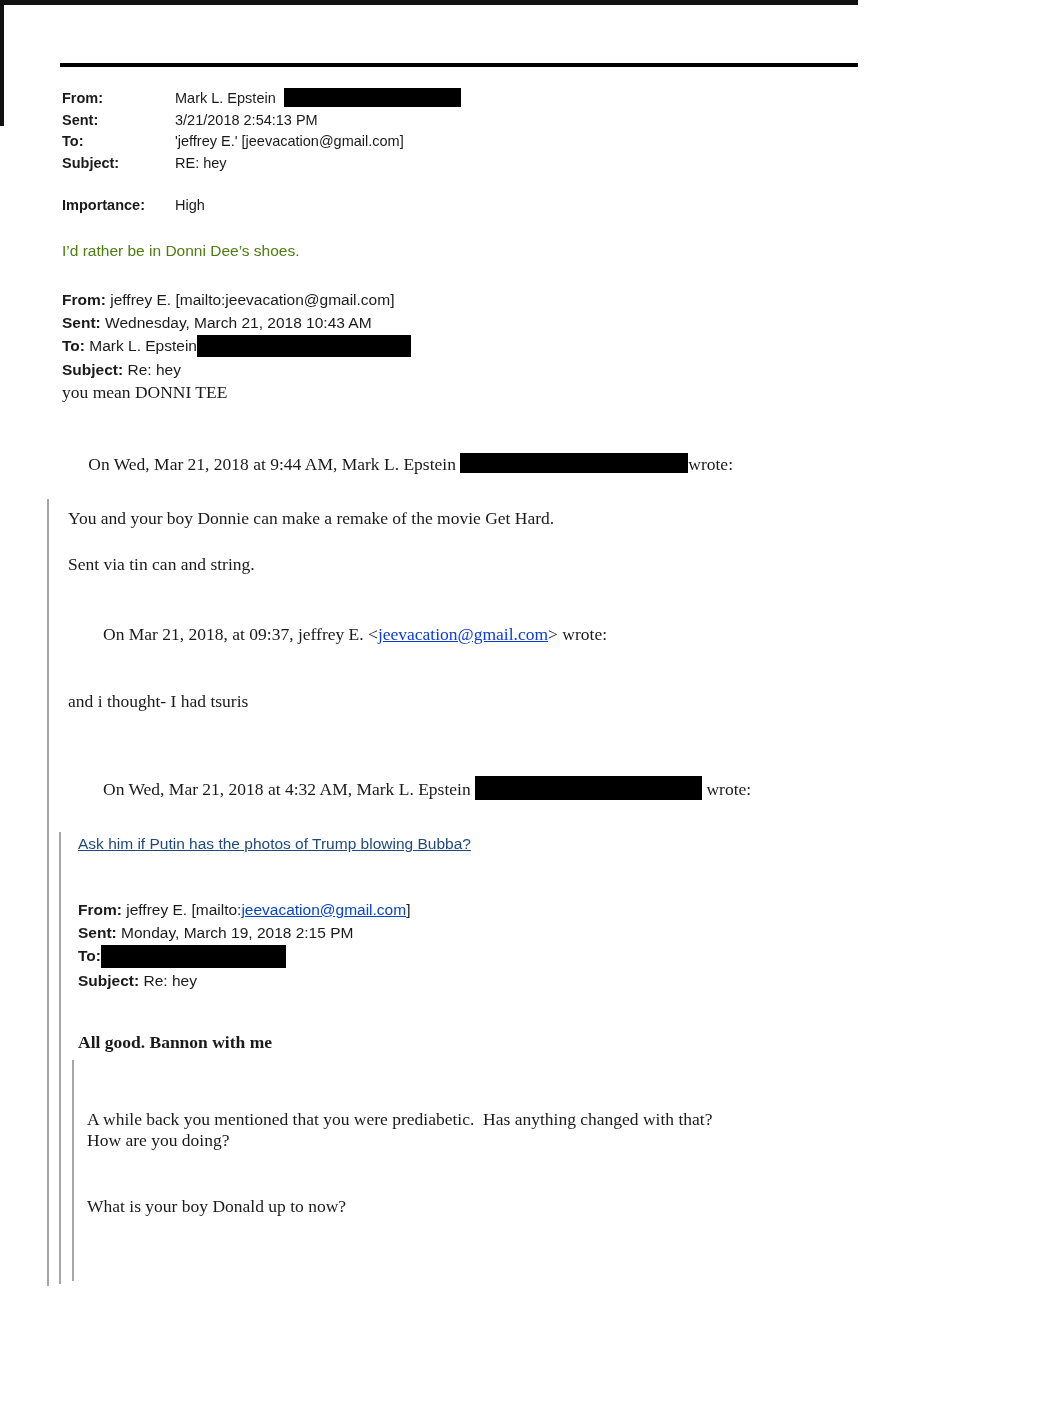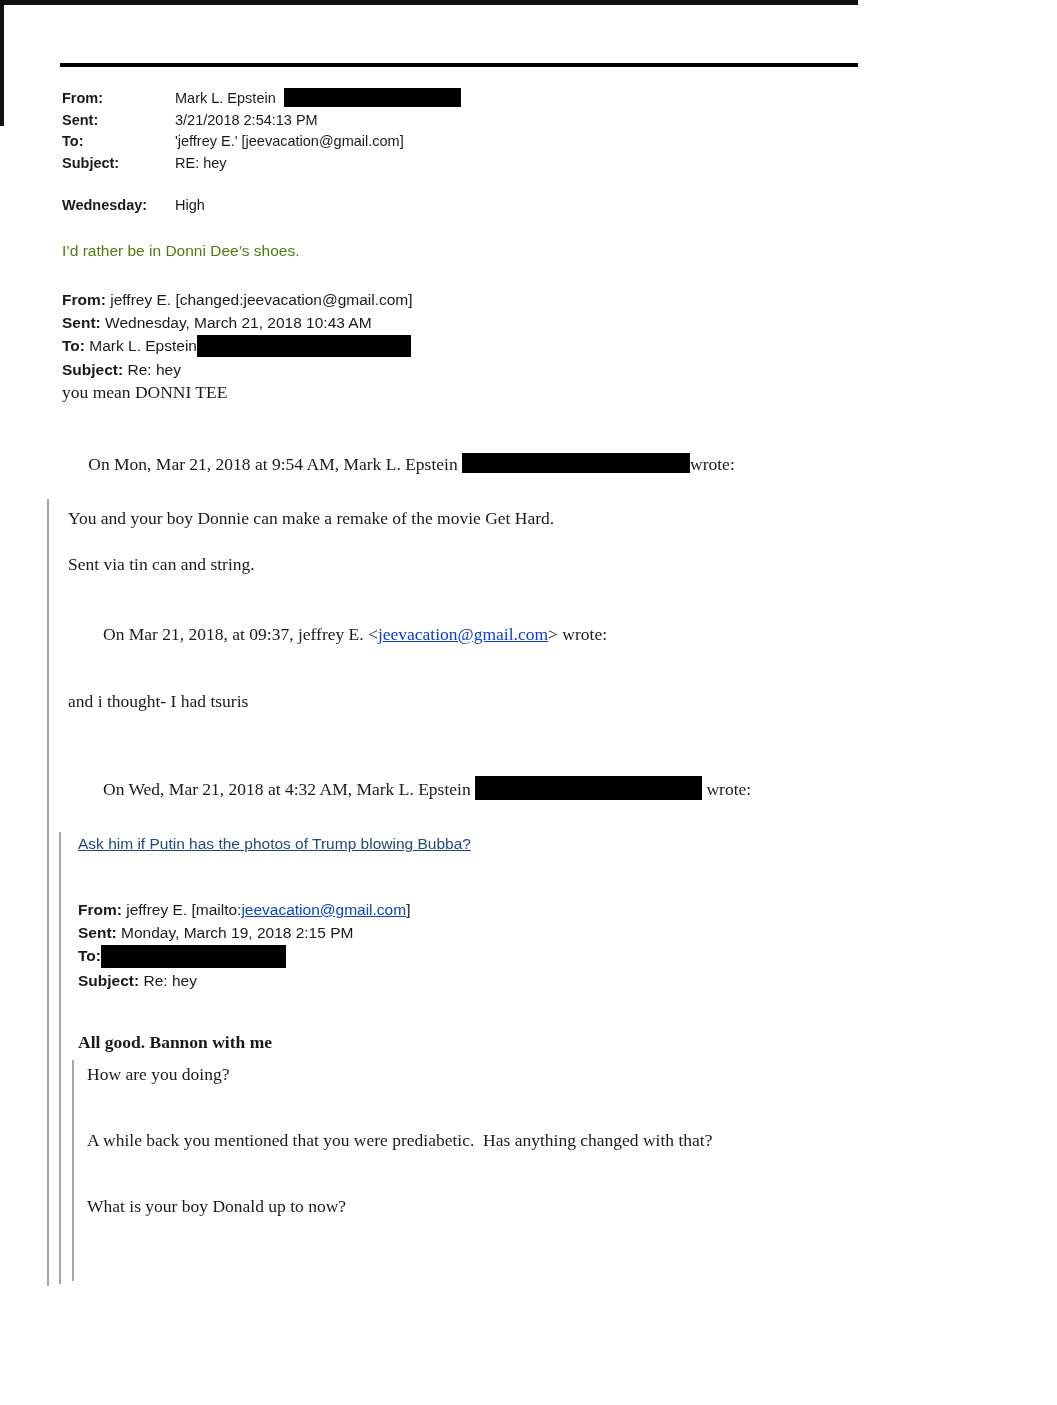--- a/index.html
+++ b/index.html
@@ -73,37 +73,37 @@
       <div class="hdr-row">
         <span class="hdr-label">Sent:</span><span>3/21/2018 2:54:13 PM</span>
       </div>
       <div class="hdr-row">
         <span class="hdr-label">To:</span><span>'jeffrey E.' [jeevacation@gmail.com]</span>
       </div>
       <div class="hdr-row">
         <span class="hdr-label">Subject:</span><span>RE: hey</span>
       </div>
       <div class="hdr-row importance">
-        <span class="hdr-label">Wednesday:</span><span>High</span>
+        <span class="hdr-label">Importance:</span><span>High</span>
       </div>
     </div>
 
     <div class="blue-reply">I’d rather be in Donni Dee’s shoes.</div>
 
     <div class="qh">
-      <div class="qh-row"><b>From:</b><span> jeffrey E. [changed:jeevacation@gmail.com]</span></div>
+      <div class="qh-row"><b>From:</b><span> jeffrey E. [mailto:jeevacation@gmail.com]</span></div>
       <div class="qh-row"><b>Sent:</b><span> Wednesday, March 21, 2018 10:43 AM</span></div>
       <div class="qh-row"><b>To:</b><span> Mark L. Epstein</span><span class="redact r2"></span></div>
       <div class="qh-row"><b>Subject:</b><span> Re: hey</span></div>
     </div>
 
     <div class="serif msg-serif">you mean DONNI TEE</div>
 
     <div class="serif attr1">
-      <span>On Mon, Mar 21, 2018 at 9:54 AM, Mark L. Epstein </span><span class="redact r3"></span><span>wrote:</span>
+      <span>On Wed, Mar 21, 2018 at 9:44 AM, Mark L. Epstein </span><span class="redact r3"></span><span>wrote:</span>
     </div>
 
     <div class="bq bq1">
       <div class="serif">You and your boy Donnie can make a remake of the movie Get Hard.</div>
       <div class="serif gap25">Sent via tin can and string.</div>
       <div class="serif gap28">
         <span>On Mar 21, 2018, at 09:37, jeffrey E. &lt;</span><a class="maillink">jeevacation@gmail.com</a><span>&gt; wrote:</span>
       </div>
       <div class="serif gap25">and i thought- I had tsuris</div>
       <div class="serif attr3">
@@ -117,22 +117,22 @@
           <div class="qh-row"><b>From:</b><span> jeffrey E. [mailto:</span><a class="maillink">jeevacation@gmail.com</a><span>]</span></div>
           <div class="qh-row"><b>Sent:</b><span> Monday, March 19, 2018 2:15 PM</span></div>
           <div class="qh-row"><b>To:</b><span class="redact r5"></span></div>
           <div class="qh-row"><b>Subject:</b><span> Re: hey</span></div>
         </div>
 
         <div class="serif allgood">All good. Bannon with me</div>
 
 
         <div class="bq bq3">
+          <div class="serif gap44">A while back you mentioned that you were prediabetic.  Has anything changed with that?</div>
           <div class="serif">How are you doing?</div>
-          <div class="serif gap44">A while back you mentioned that you were prediabetic.  Has anything changed with that?</div>
           <div class="serif gap44">What is your boy Donald up to now?</div>
         </div>
 
       </div>
     </div>
 
   </div>
 
   <div class="footer-bates">HOUSE_OVERSIGHT_030719</div>
 </div>

